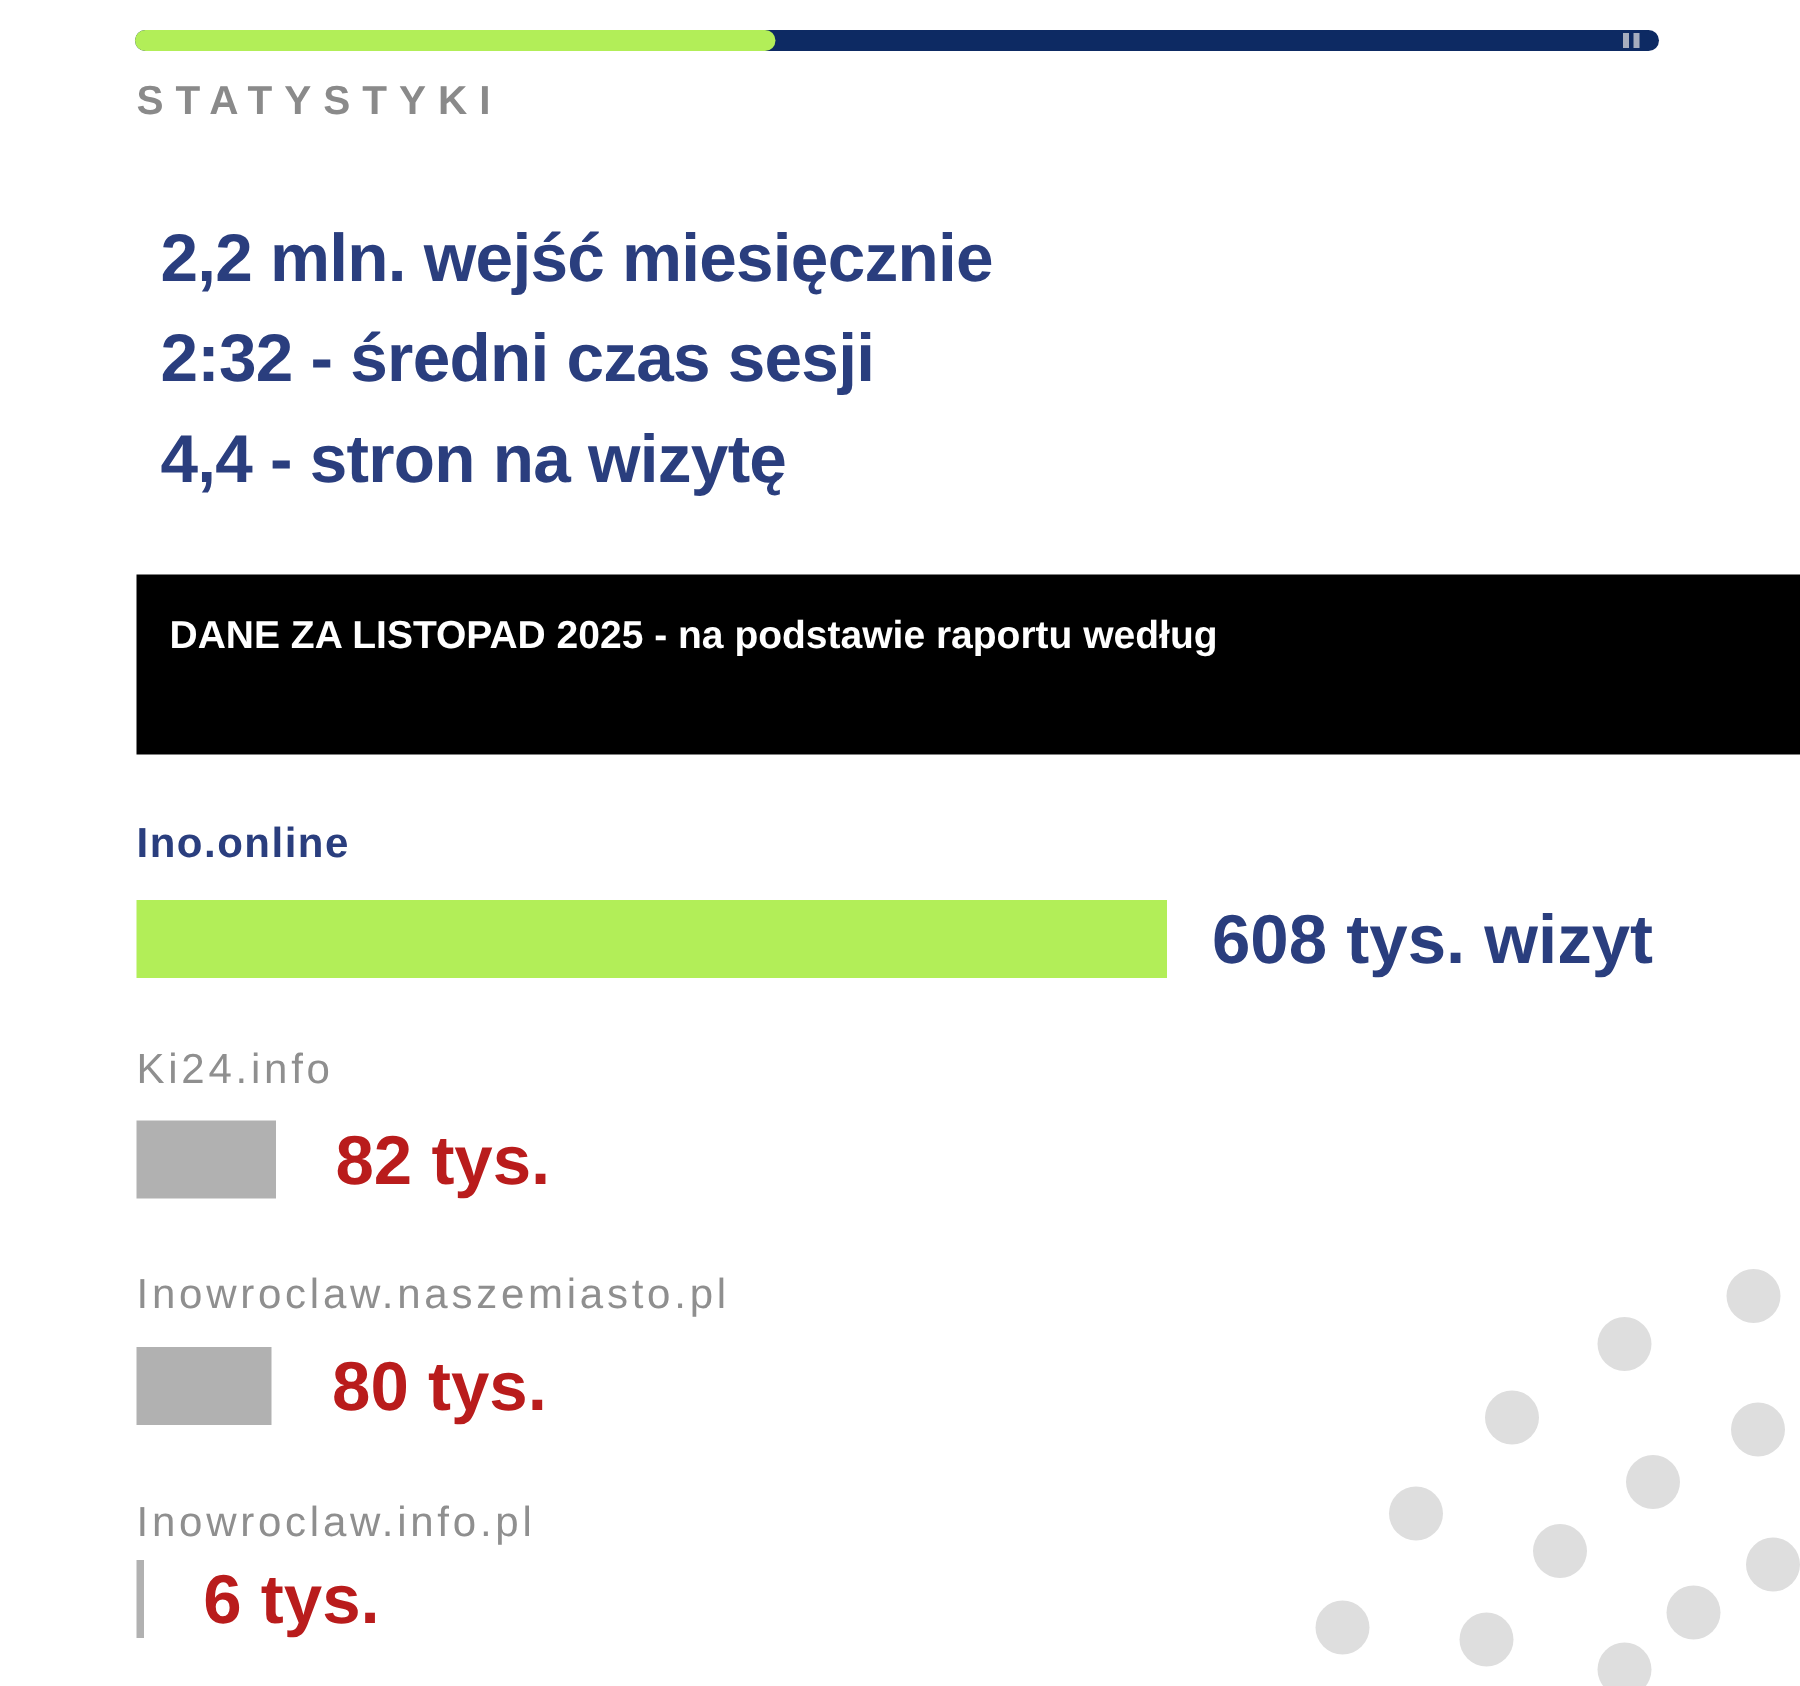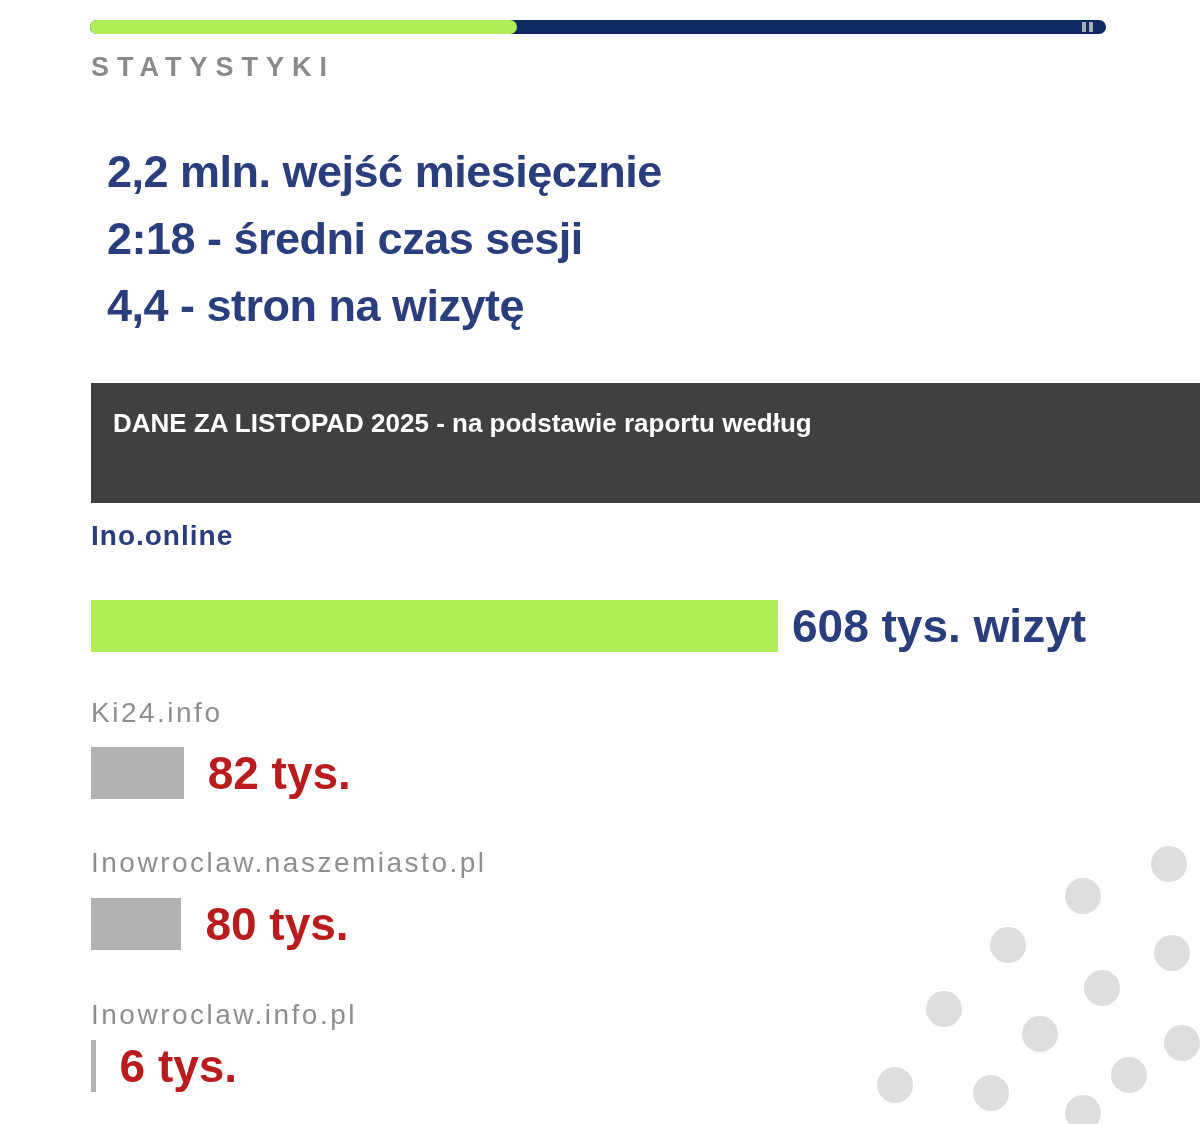--- a/index.html
+++ b/index.html
@@ -41,38 +41,38 @@
     position:absolute;left:91px;top:138px;
     font-size:45px;font-weight:bold;color:#2a3e7e;
     line-height:67px;letter-spacing:-0.5px;
     white-space:nowrap;
     margin-left:16px;
   }
 
   
   .banner{
     position:absolute;left:91px;top:383px;right:0;height:120px;
-    background:#404040;color:#ffffff;
+    background:#000000;color:#ffffff;
     font-size:26px;font-weight:bold;line-height:38px;
     padding:21px 0 0 22px;box-sizing:border-box;
     white-space:nowrap;
   }
 
   
   .site-label{
     position:absolute;left:91px;
     font-size:28px;color:#8f8f8f;
     letter-spacing:2.5px;white-space:nowrap;
   }
   .site-label.primary{
     color:#2a3e7e;font-weight:bold;letter-spacing:1px;
   }
   .bar-line{
     position:absolute;left:91px;
-    display:flex;align-items:center;
+    display:flex;align-items:center;gap:16px;
   }
   .bar{height:52px;flex:0 0 auto;}
   .value-label{
     font-size:46px;font-weight:bold;color:#b91c1c;
     margin-left:24px;white-space:nowrap;line-height:52px;
   }
   .value-label.primary{color:#2a3e7e;margin-left:14px;}
 
   
   .dot{
@@ -88,29 +88,29 @@
   <div class="pause-icon">
     <span></span>
     <span></span>
   </div>
 </div>
 
 <div class="heading">STATYSTYKI</div>
 
 <div class="stats">
   <div>2,2 mln. wejść miesięcznie</div>
-  <div>2:18 - średni czas sesji</div>
+  <div>2:32 - średni czas sesji</div>
   <div>4,4 - stron na wizytę</div>
 </div>
 
 <div class="banner">
   <div>DANE ZA LISTOPAD 2025 - na podstawie raportu według</div>
 </div>
 
-<div class="site-label primary" style="top:520px">Ino.online</div>
+<div class="site-label primary" style="top:546px">Ino.online</div>
 <div class="bar-line" style="top:600px">
   <div class="bar" style="width: 687px; background: rgb(178, 238, 88);"></div>
   <div class="value-label primary">608 tys. wizyt</div>
 </div>
 
 <div class="site-label" style="top:697px">Ki24.info</div>
 <div class="bar-line" style="top:747px">
   <div class="bar" style="width: 92.6546px; background: rgb(177, 177, 177);"></div>
   <div class="value-label">82 tys.</div>
 </div>

